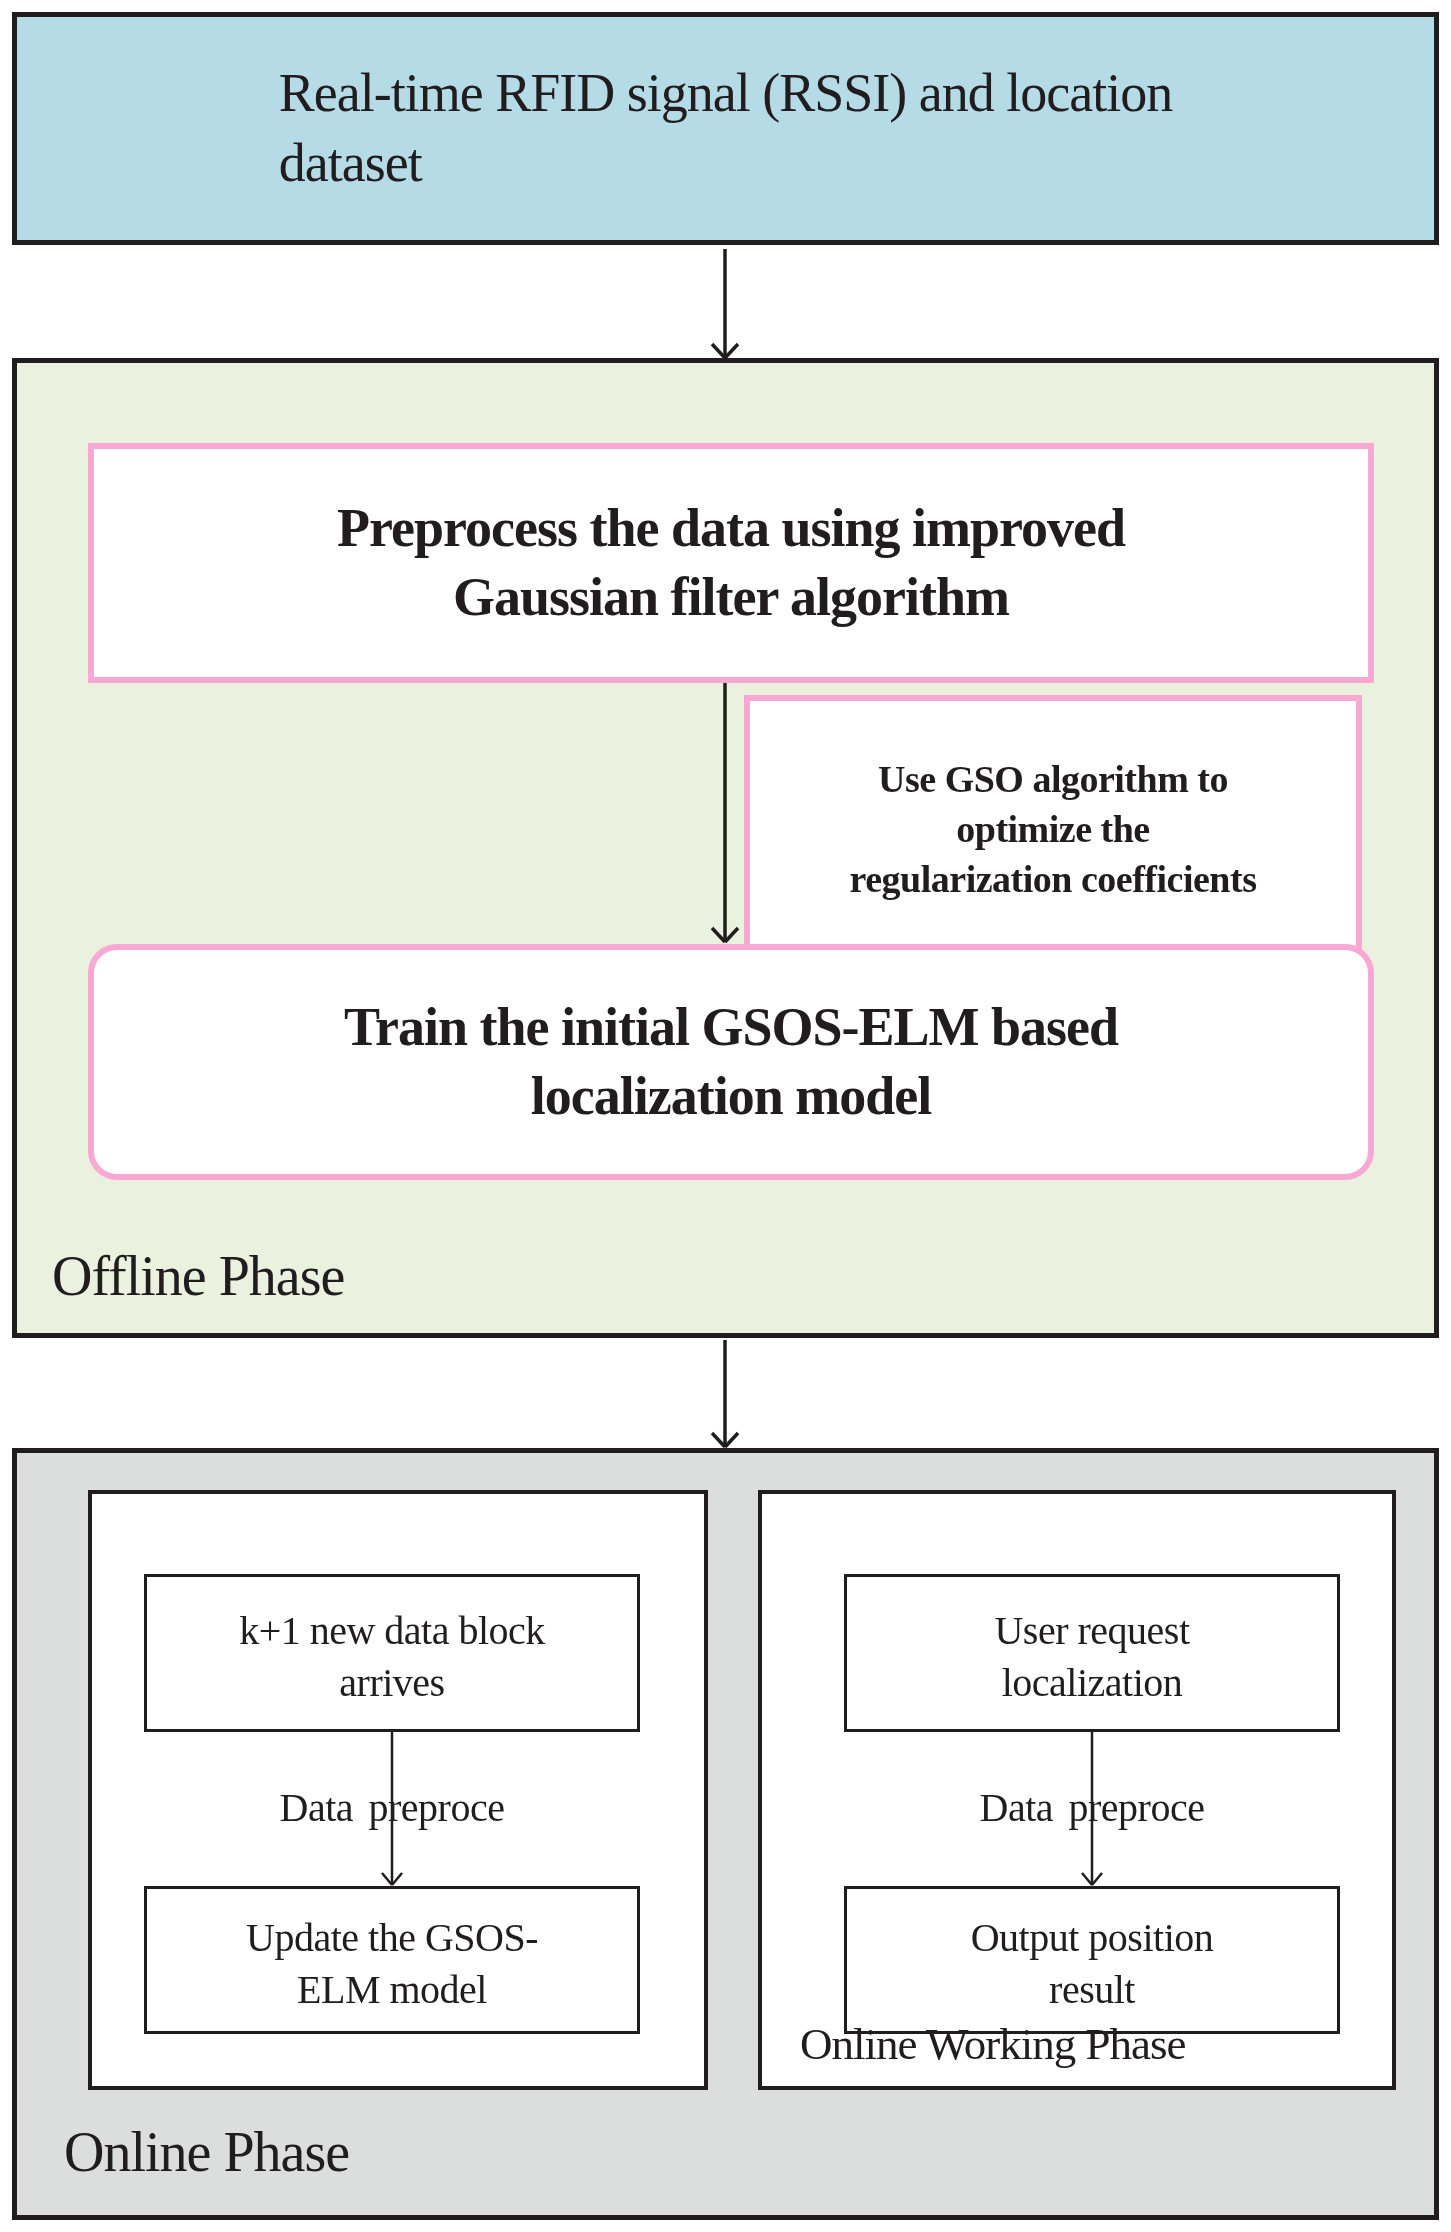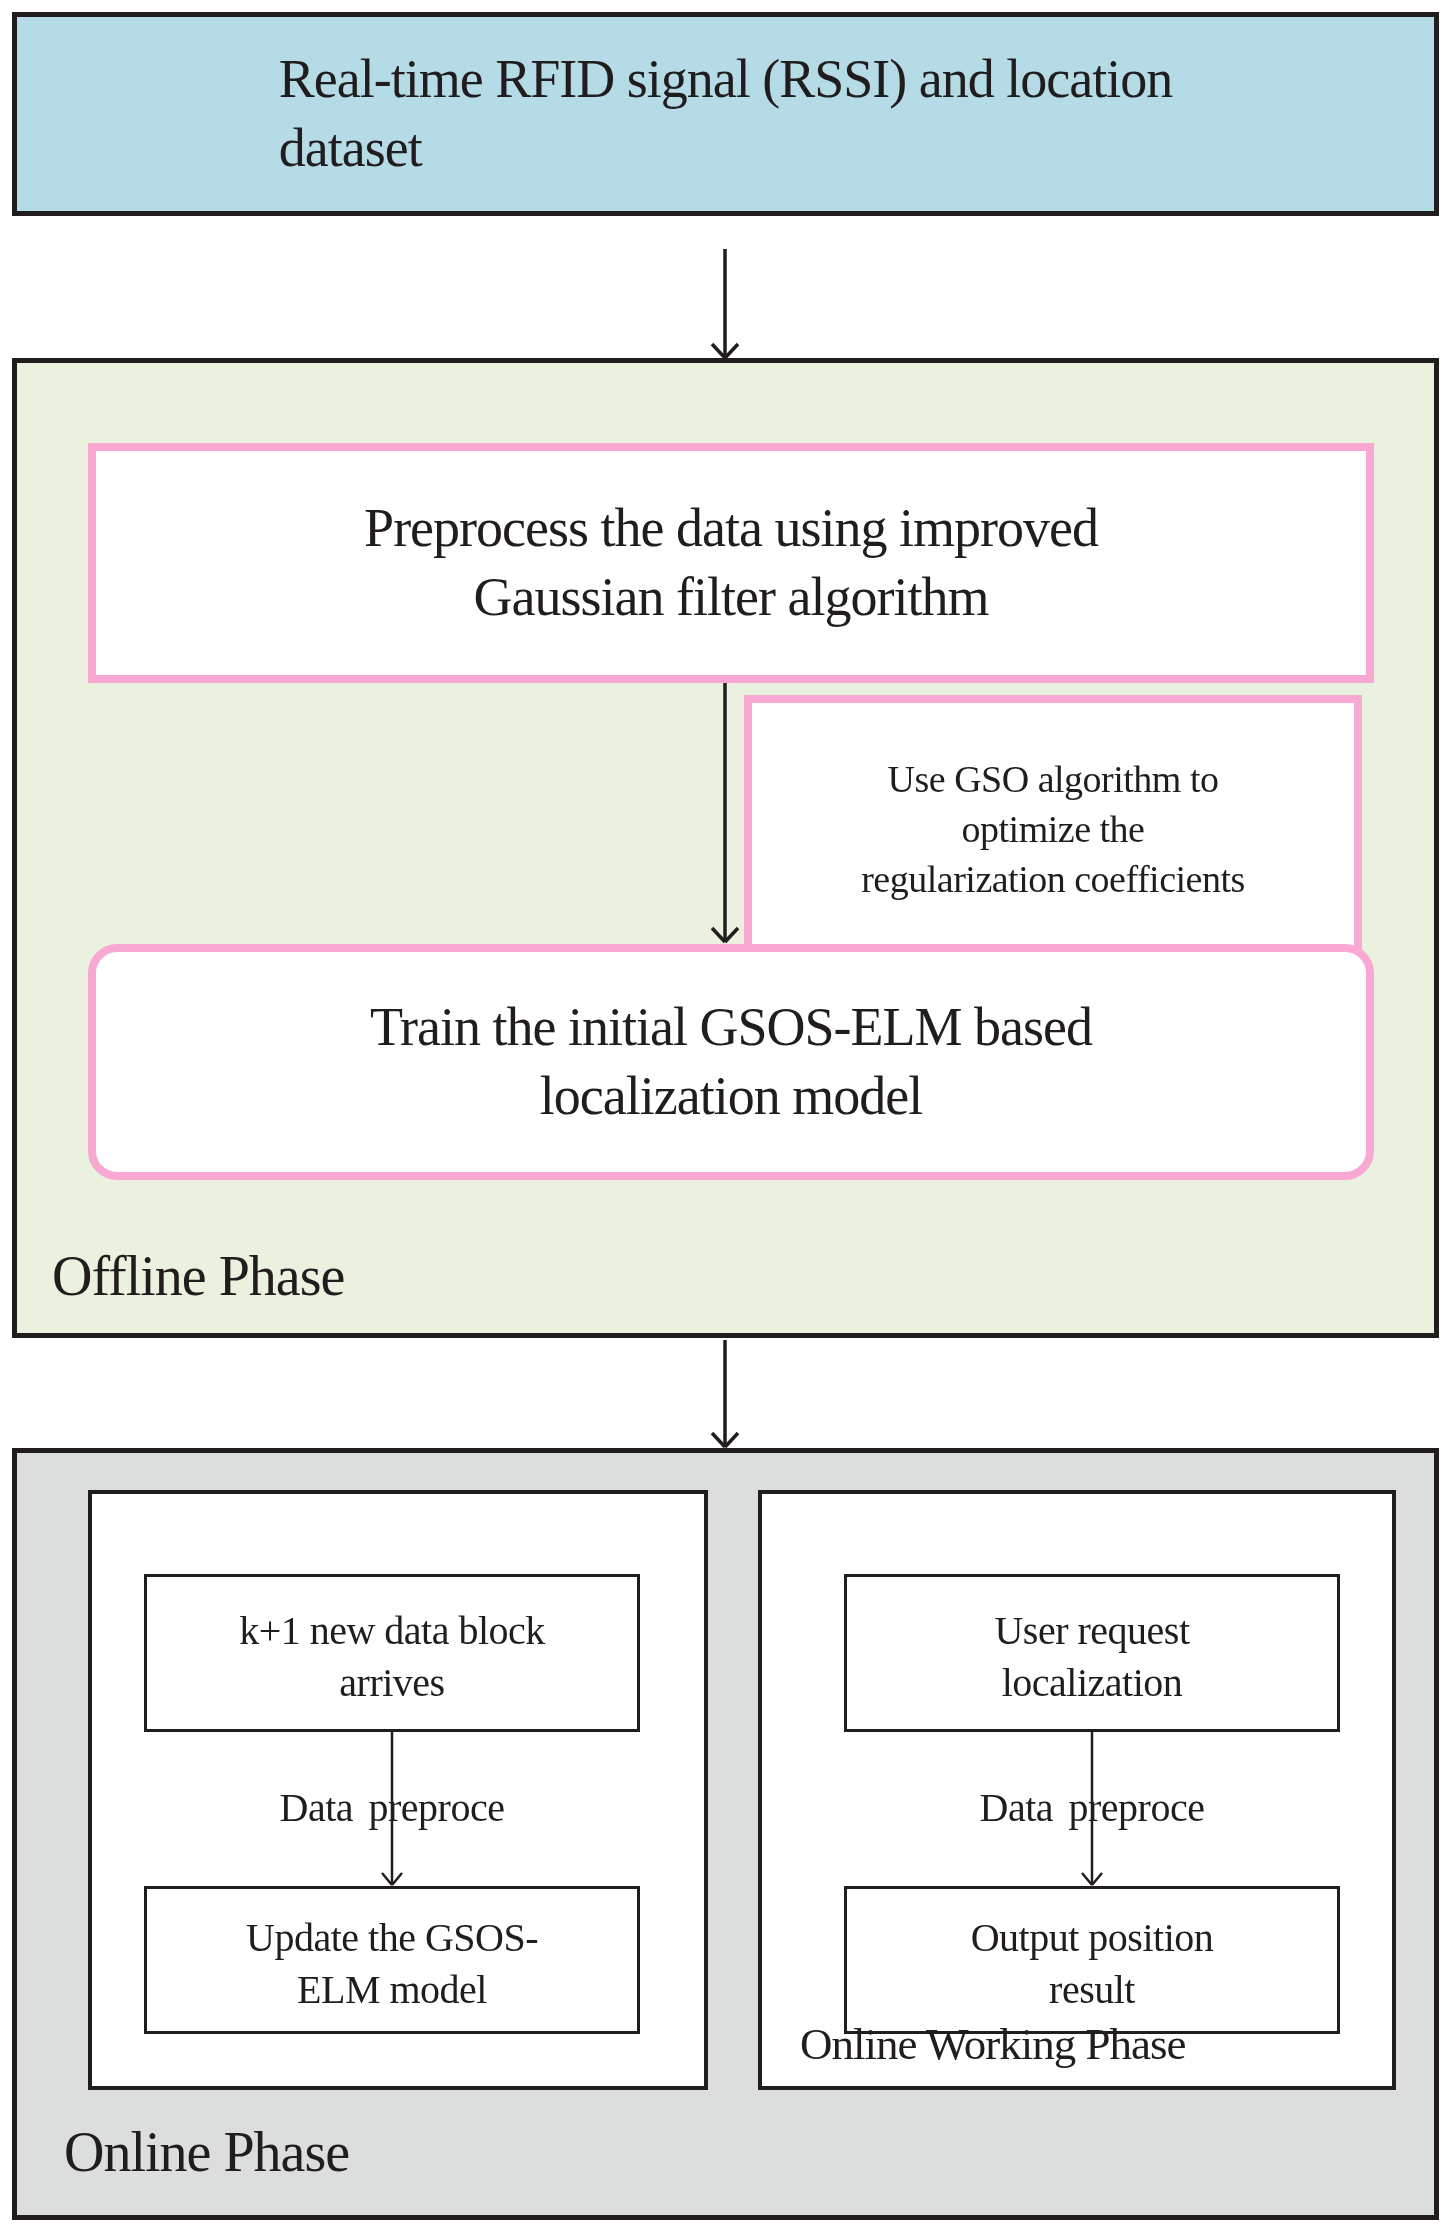--- a/index.html
+++ b/index.html
@@ -10,39 +10,40 @@
     background: #ffffff;
     font-family: "Liberation Serif", "DejaVu Serif", serif;
     color: #211d1e;
     overflow: hidden;
   }
   .abs { position: absolute; box-sizing: border-box; }
 
   
   .phase { border: 5px solid #211d1e; }
   .dataset-box {
-    left: 12px; top: 12px; width: 1427px; height: 204px;
+    left: 12px; top: 12px; width: 1427px; height: 233px;
     background: #b5dbe7;
     display: flex; align-items: center; justify-content: center;
   }
   .offline-box {
     left: 12px; top: 358px; width: 1427px; height: 980px;
     background: #eaf1de;
   }
   .online-box {
     left: 12px; top: 1448px; width: 1427px; height: 772px;
     background: #dcdddd;
   }
 
   
   .proc {
     background: #ffffff;
-    border: 8px solid #f9a8d4;
+    border: 6px solid #f9a8d4;
     display: flex; align-items: center; justify-content: center;
     text-align: center;
+    font-weight: bold;
   }
   .preprocess-box { left: 88px; top: 443px;  width: 1286px; height: 240px; }
   .gso-box        { left: 744px; top: 695px;  width: 618px;  height: 268px; }
   .train-box      { left: 88px; top: 944px;  width: 1286px; height: 236px; border-radius: 29px; }
 
   .panel {
     background: #ffffff;
     border: 4px solid #211d1e;
   }
   .learning-panel { left: 88px;  top: 1490px; width: 620px; height: 600px; }

